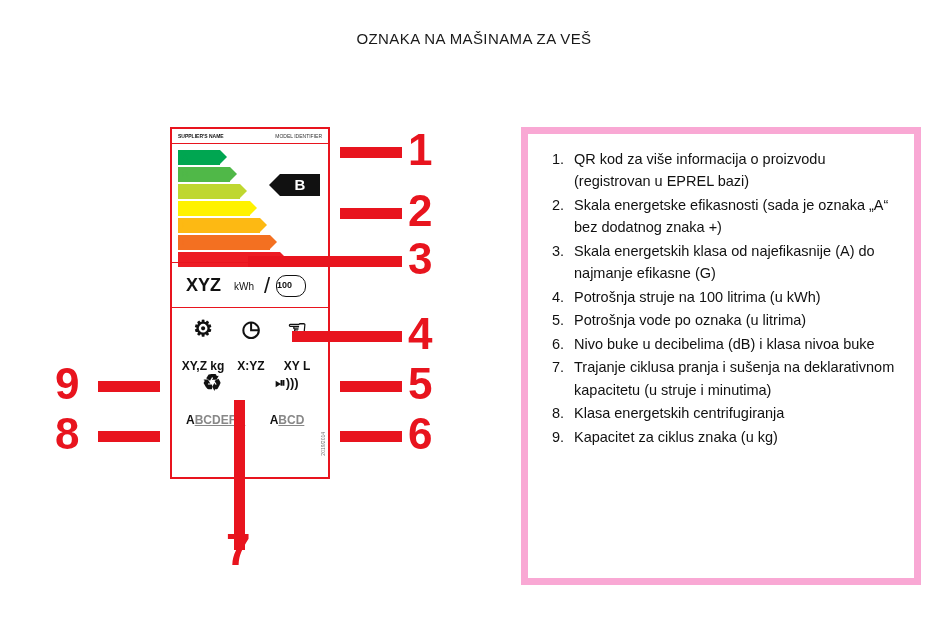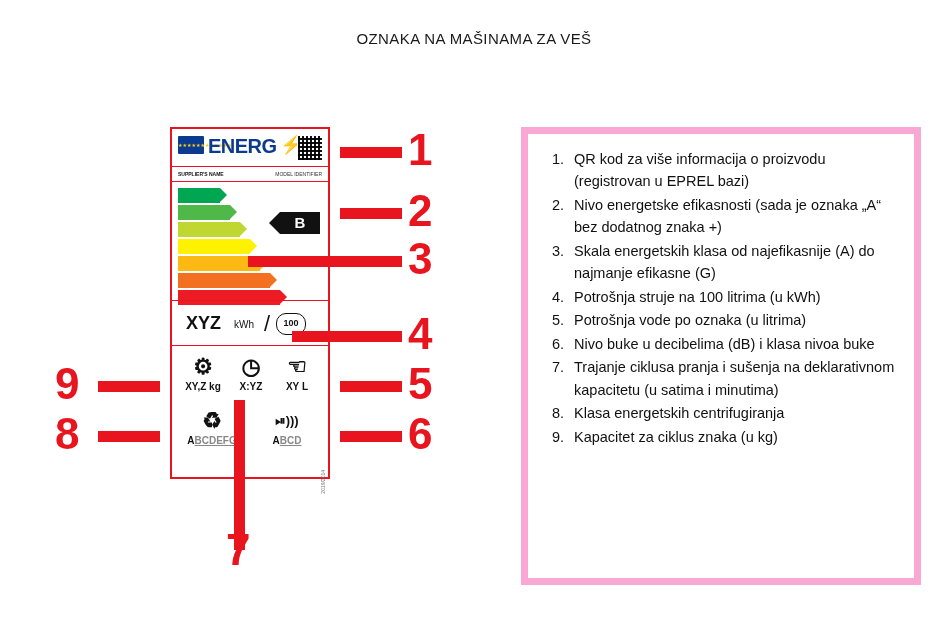--- a/index.html
+++ b/index.html
@@ -208,21 +208,20 @@
     position: absolute;
     left: 104px;
     top: 12px;
     width: 28px;
     height: 20px;
     border: 1.5px solid #111;
     border-radius: 10px;
     font-size: 9px;
     font-weight: bold;
     line-height: 19px;
-    text-align: center;
     color: #111;
   }
 
   .pictos {
     position: relative;
     height: 128px;
   }
   .picto {
     position: absolute;
     text-align: center;
@@ -231,22 +230,22 @@
     color: #111;
   }
   .picto .glyph {
     display: block;
     font-size: 22px;
     line-height: 26px;
     color: #111;
   }
   .picto .sub {
     display: block;
-    font-size: 10px;
-    margin-top: 1px;
+    font-size: 12px;
+    margin-top: 17px;
   }
   .picto .sub .dim {
     color: #888;
     font-weight: bold;
     text-decoration: underline;
   }
   .side-code {
     position: absolute;
     right: 2px;
     bottom: 4px;
@@ -298,28 +297,20 @@
 </style>
 </head>
 <body>
 
 <div id="page">
 
   <div class="page-title">OZNAKA NA MAŠINAMA ZA VEŠ</div>
 
   <div class="label-card">
 
-    <div class="label-top">
-      <div class="eu-flag">
-        <div class="stars">★★★★★★★★★★★★</div>
-      </div>
-      <div class="energ-word">ENERG</div>
-      <div class="bolt">⚡</div>
-      <div class="qr"></div>
-    </div>
 
     <div class="supplier-row">
       <span class="sup">SUPPLIER'S NAME</span>
       <span class="mod">MODEL IDENTIFIER</span>
     </div>
 
     <div class="scale">
       <div class="scale-row">
           <span class="bar" style="color:#00a651;background:#00a651;width:42px">A</span>
         </div>
@@ -399,24 +390,24 @@
 
   <div class="dash" style="left:98px; top:431px; width:62px;"></div>
   <div class="num" style="left:55px; top:412px;">8</div>
 
   <div class="dash" style="left:98px; top:381px; width:62px;"></div>
   <div class="num" style="left:55px; top:362px;">9</div>
 
   <div class="legend">
     <ol>
       <li>QR kod za više informacija o proizvodu (registrovan u EPREL bazi)</li>
-      <li>Nivo energetske efikasnosti (sada je oznaka „A“ bez dodatnog znaka +)</li>
+      <li>Skala energetske efikasnosti (sada je oznaka „A“ bez dodatnog znaka +)</li>
       <li>Skala energetskih klasa od najefikasnije (A) do najmanje efikasne (G)</li>
       <li>Potrošnja struje na 100 litrima (u kWh)</li>
       <li>Potrošnja vode po oznaka (u litrima)</li>
       <li>Nivo buke u decibelima (dB) i klasa nivoa buke</li>
-      <li>Trajanje ciklusa pranja i sušenja na deklarativnom kapacitetu (u satima i minutima)</li>
+      <li>Trajanje ciklusa pranja i sušenja na deklarativnom kapacitetu (u struje i minutima)</li>
       <li>Klasa energetskih centrifugiranja</li>
       <li>Kapacitet za ciklus znaka (u kg)</li>
     </ol>
   </div>
 
 </div>
 
 </body></html>

